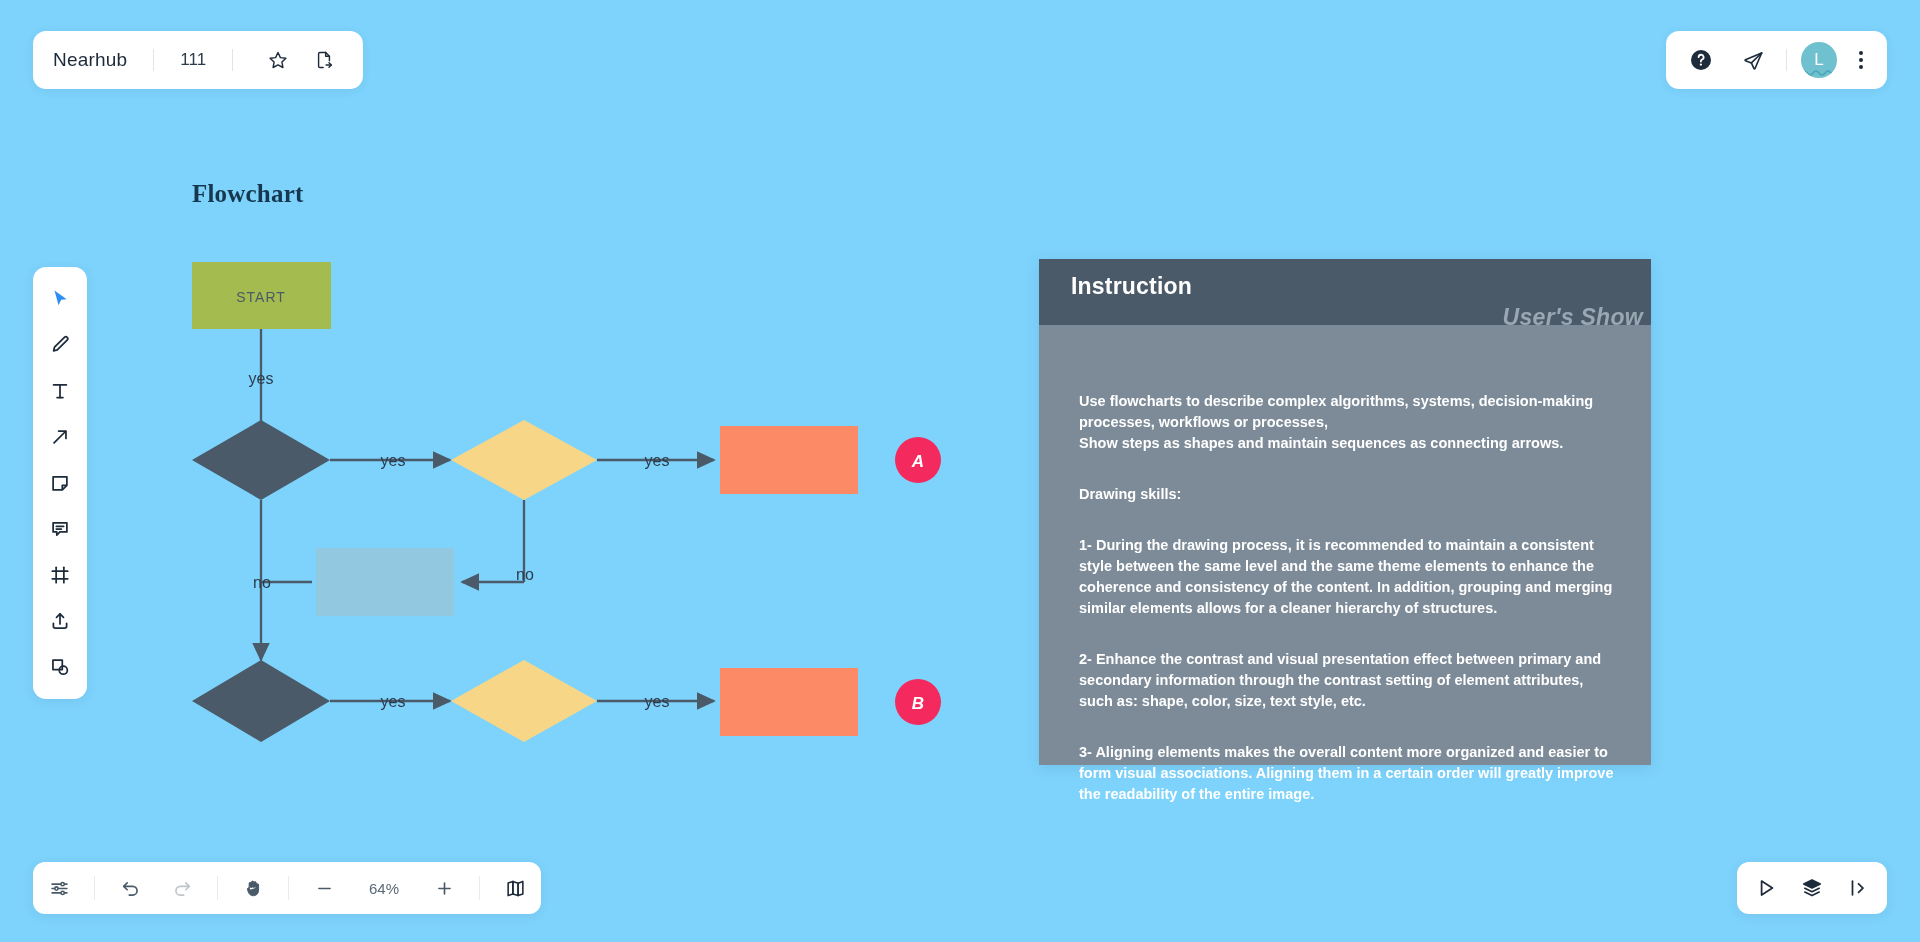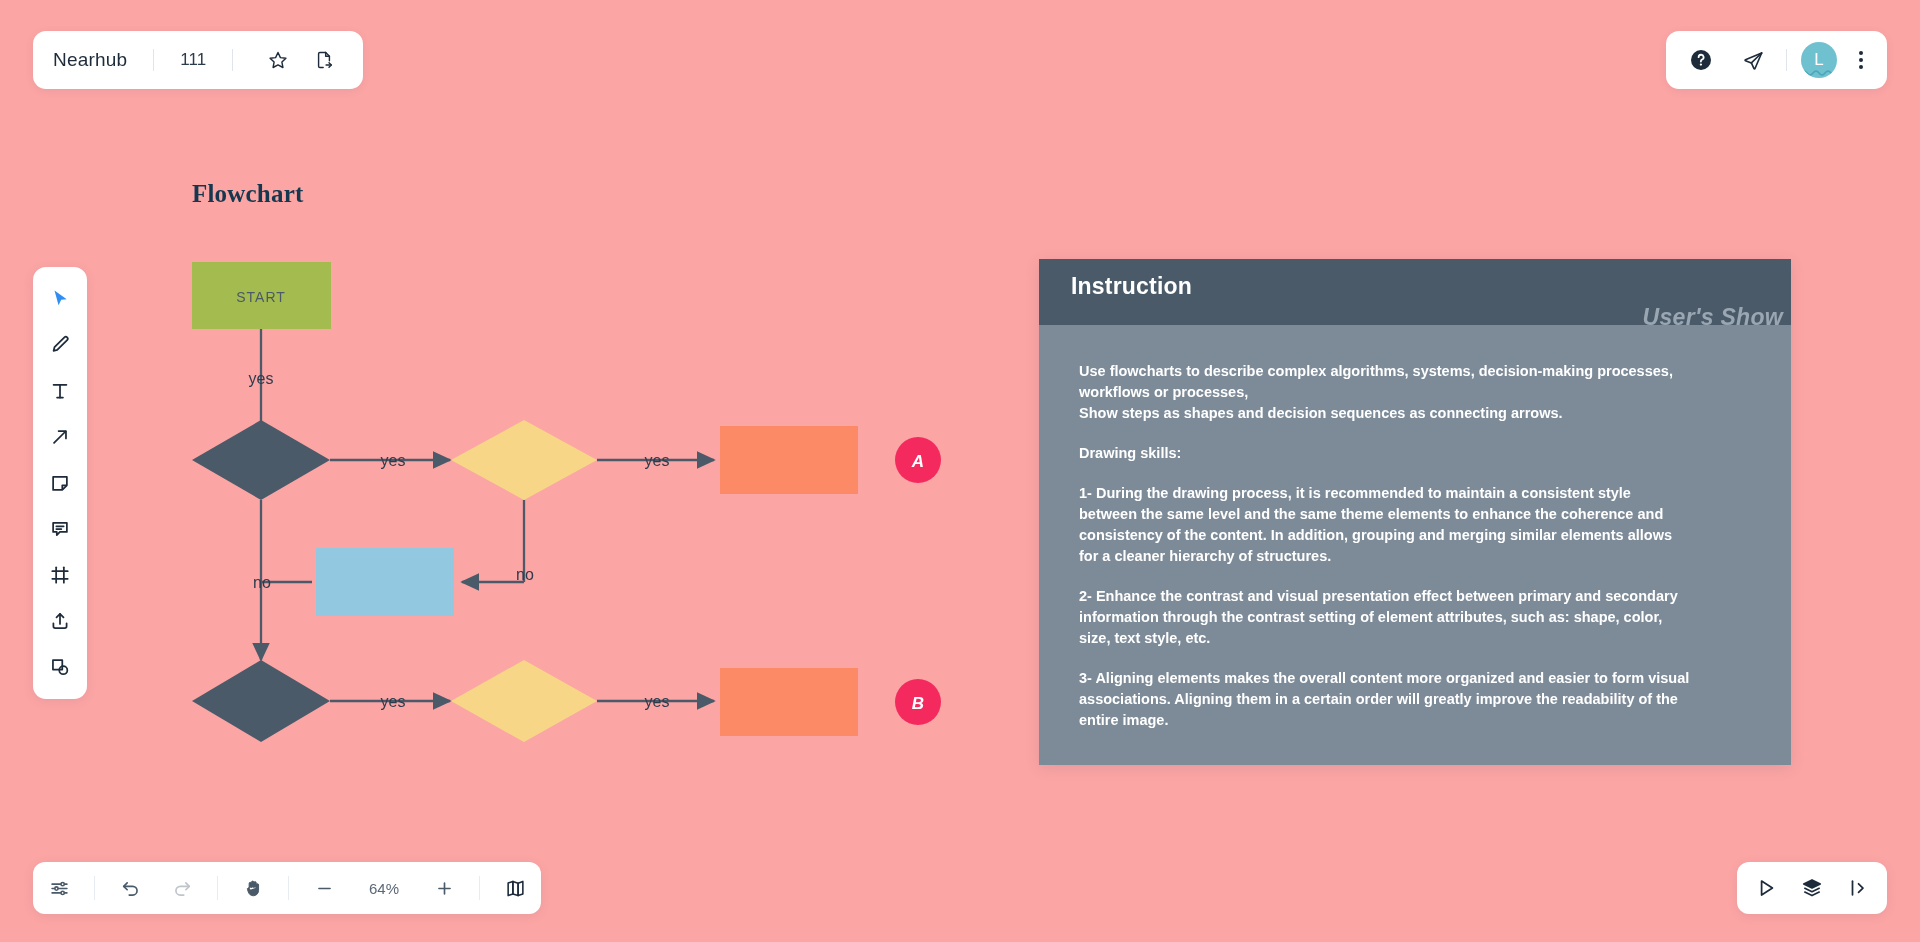--- a/index.html
+++ b/index.html
@@ -2,21 +2,21 @@
 <html><head>
 <meta charset="utf-8">
 <style>
   * { box-sizing: border-box; margin: 0; padding: 0; }
   html, body {
     width: 1920px; height: 942px;
     background: #eef2f5;
     font-family: "Liberation Sans", sans-serif;
     overflow: hidden;
   }
-  #app { position: relative; width: 1920px; height: 942px; background: #fca5a5; }
+  #app { position: relative; width: 1920px; height: 942px; background: #7dd3fc; }
 
   
   .header-left {
     position: absolute; left: 33px; top: 31px;
     height: 58px; width: 330px;
     background: #ffffff; border-radius: 13px;
     box-shadow: 0 2px 10px rgba(20,40,70,.07);
     display: flex; align-items: center; padding: 0 20px; gap: 0;
   }
   .brand-name { font-size: 19px; color: #1d2b3a; font-weight: 400; letter-spacing: .2px; }
@@ -67,38 +67,38 @@
     position: absolute; left: 192px; top: 180px;
     font-size: 25px; font-weight: bold; color: #16384f; letter-spacing: .2px; font-family: Liberation Serif, serif;
   }
 
   
   .flow-wrap { position: absolute; left: 0; top: 0; width: 1100px; height: 942px; }
 
   
   .instruction {
     position: absolute; left: 1039px; top: 259px;
-    width: 752px; height: 506px;
+    width: 612px; height: 506px;
     background: #7d8b99;
     box-shadow: 0 3px 14px rgba(20,40,70,.10);
   }
   .instruction-head {
     height: 66px; background: #4a5a68; position: relative;
     padding: 14px 22px 0 32px;
   }
   .ins-title { color: #ffffff; font-size: 23px; font-weight: bold; letter-spacing: .2px; }
   .ins-sub {
     position: absolute; right: 8px; bottom: -6px;
     color: #9aa7b3; font-size: 23px; font-weight: bold; font-style: italic;
     letter-spacing: .3px;
   }
   .instruction-body { padding: 36px 32px 0 40px; }
   .ins-p {
     color: #ffffff; font-size: 14.5px; font-weight: bold; line-height: 21px;
-    margin-bottom: 19px; max-width: 612px;
+    margin-bottom: 19px; max-width: 612px; margin-top: 30px;
   }
   .ins-p .nl { display: block; }
 
   
   .bottom-left {
     position: absolute; left: 33px; bottom: 28px;
     height: 52px; background: #ffffff; border-radius: 12px;
     box-shadow: 0 2px 12px rgba(20,40,70,.08);
     display: flex; align-items: center; padding: 0 6px; gap: 12px;
   }
@@ -293,21 +293,21 @@
   </div>
 
   <div class="instruction">
     <div class="instruction-head">
       <div class="ins-title">Instruction</div>
       <div class="ins-sub">User's Show</div>
     </div>
     <div class="instruction-body">
       <div class="ins-p">
         <span class="nl">Use flowcharts to describe complex algorithms, systems, decision-making processes, workflows or processes,</span>
-        <span class="nl">Show steps as shapes and decision sequences as connecting arrows.</span>
+        <span class="nl">Show steps as shapes and maintain sequences as connecting arrows.</span>
       </div>
       <div class="ins-p">Drawing skills:</div>
       <div class="ins-p">1- During the drawing process, it is recommended to maintain a consistent style between the same level and the same theme elements to enhance the coherence and consistency of the content. In addition, grouping and merging similar elements allows for a cleaner hierarchy of structures.</div>
       <div class="ins-p">2- Enhance the contrast and visual presentation effect between primary and secondary information through the contrast setting of element attributes, such as: shape, color, size, text style, etc.</div>
       <div class="ins-p">3- Aligning elements makes the overall content more organized and easier to form visual associations. Aligning them in a certain order will greatly improve the readability of the entire image.</div>
     </div>
   </div>
 
   <div class="bottom-left">
     <div class="bl-btn">

